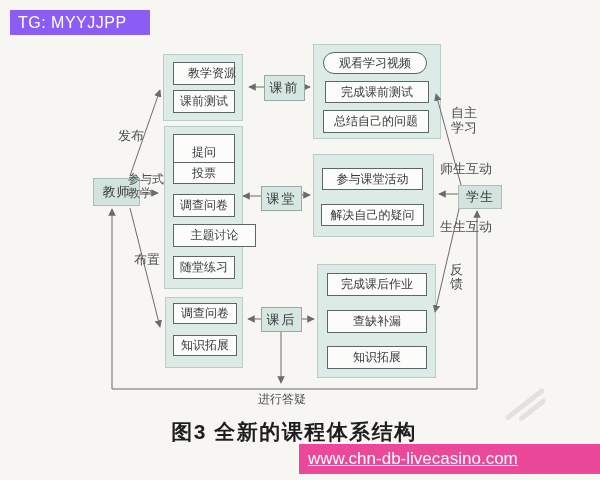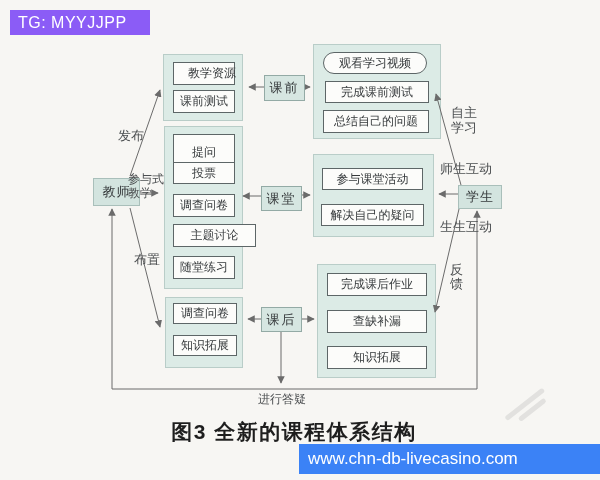--- a/index.html
+++ b/index.html
@@ -21,22 +21,22 @@
   .entity{background:#d3e4df;border:1px solid #a9bfba;font-size:13px;letter-spacing:1px;}
 
   .elabel{position:absolute;z-index:3;color:#4c4f51;font-size:13px;line-height:15px;
           white-space:pre-line;font-family:"Liberation Serif",serif;}
   .elabel.small{font-size:12px;}
 
   .caption{position:absolute;left:0;top:418px;width:588px;text-align:center;z-index:3;
            font-size:21px;font-weight:bold;color:#1e1e1e;letter-spacing:1.5px;
            font-family:"Liberation Sans",sans-serif;}
 
-  .footerbar{position:absolute;left:299px;top:444px;width:301px;height:30px;background:#3b82f6;
-             color:#fff;font-size:17px;line-height:30px;padding-left:9px;box-sizing:border-box;z-index:4;}
+  .footerbar{position:absolute;left:299px;top:444px;width:301px;height:30px;background:#ec4899;
+             color:#fff;font-size:17px;line-height:30px;padding-left:9px;box-sizing:border-box;z-index:4;text-decoration:underline;}
 
   .smudge{position:absolute;left:506px;top:396px;width:48px;height:30px;z-index:1;
           transform:rotate(-38deg);opacity:0.22;}
   .smudge i{display:block;height:5px;margin:4px 0;background:#9a9a9a;border-radius:3px;}
   .smudge i:nth-child(2){width:70%;margin-left:20%;}
 </style>
 </head>
 <body>
 
 <div class="stage">

